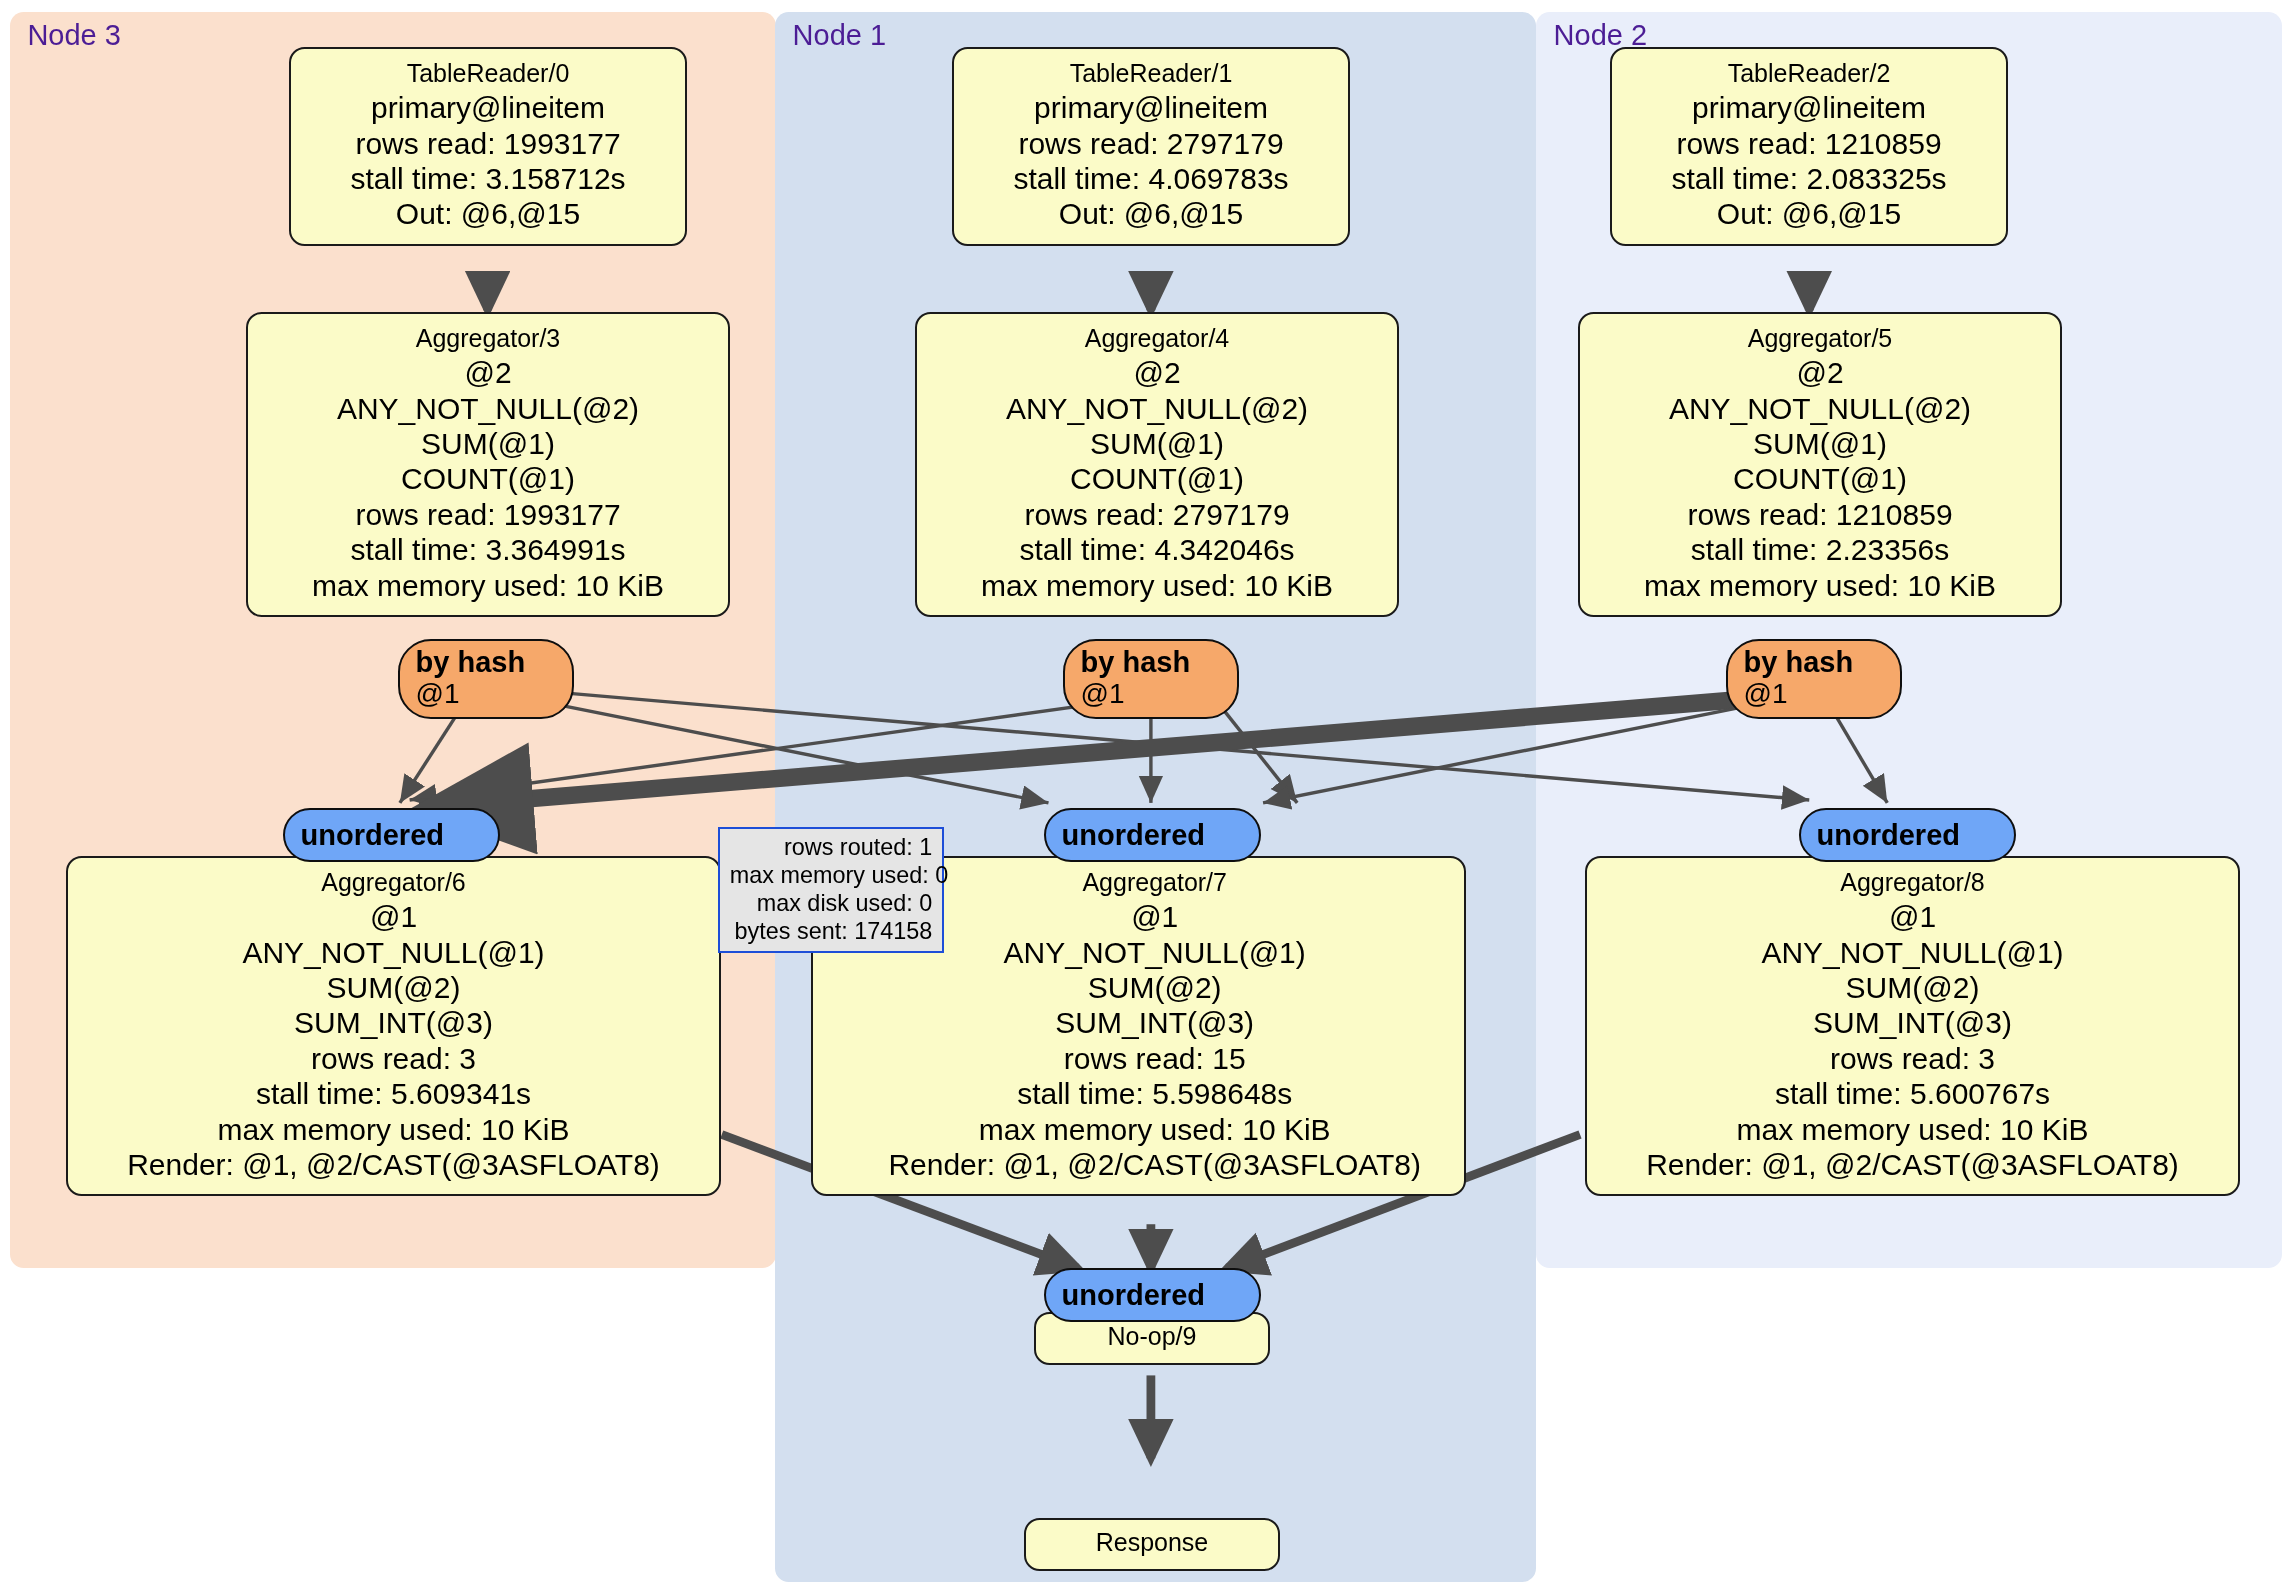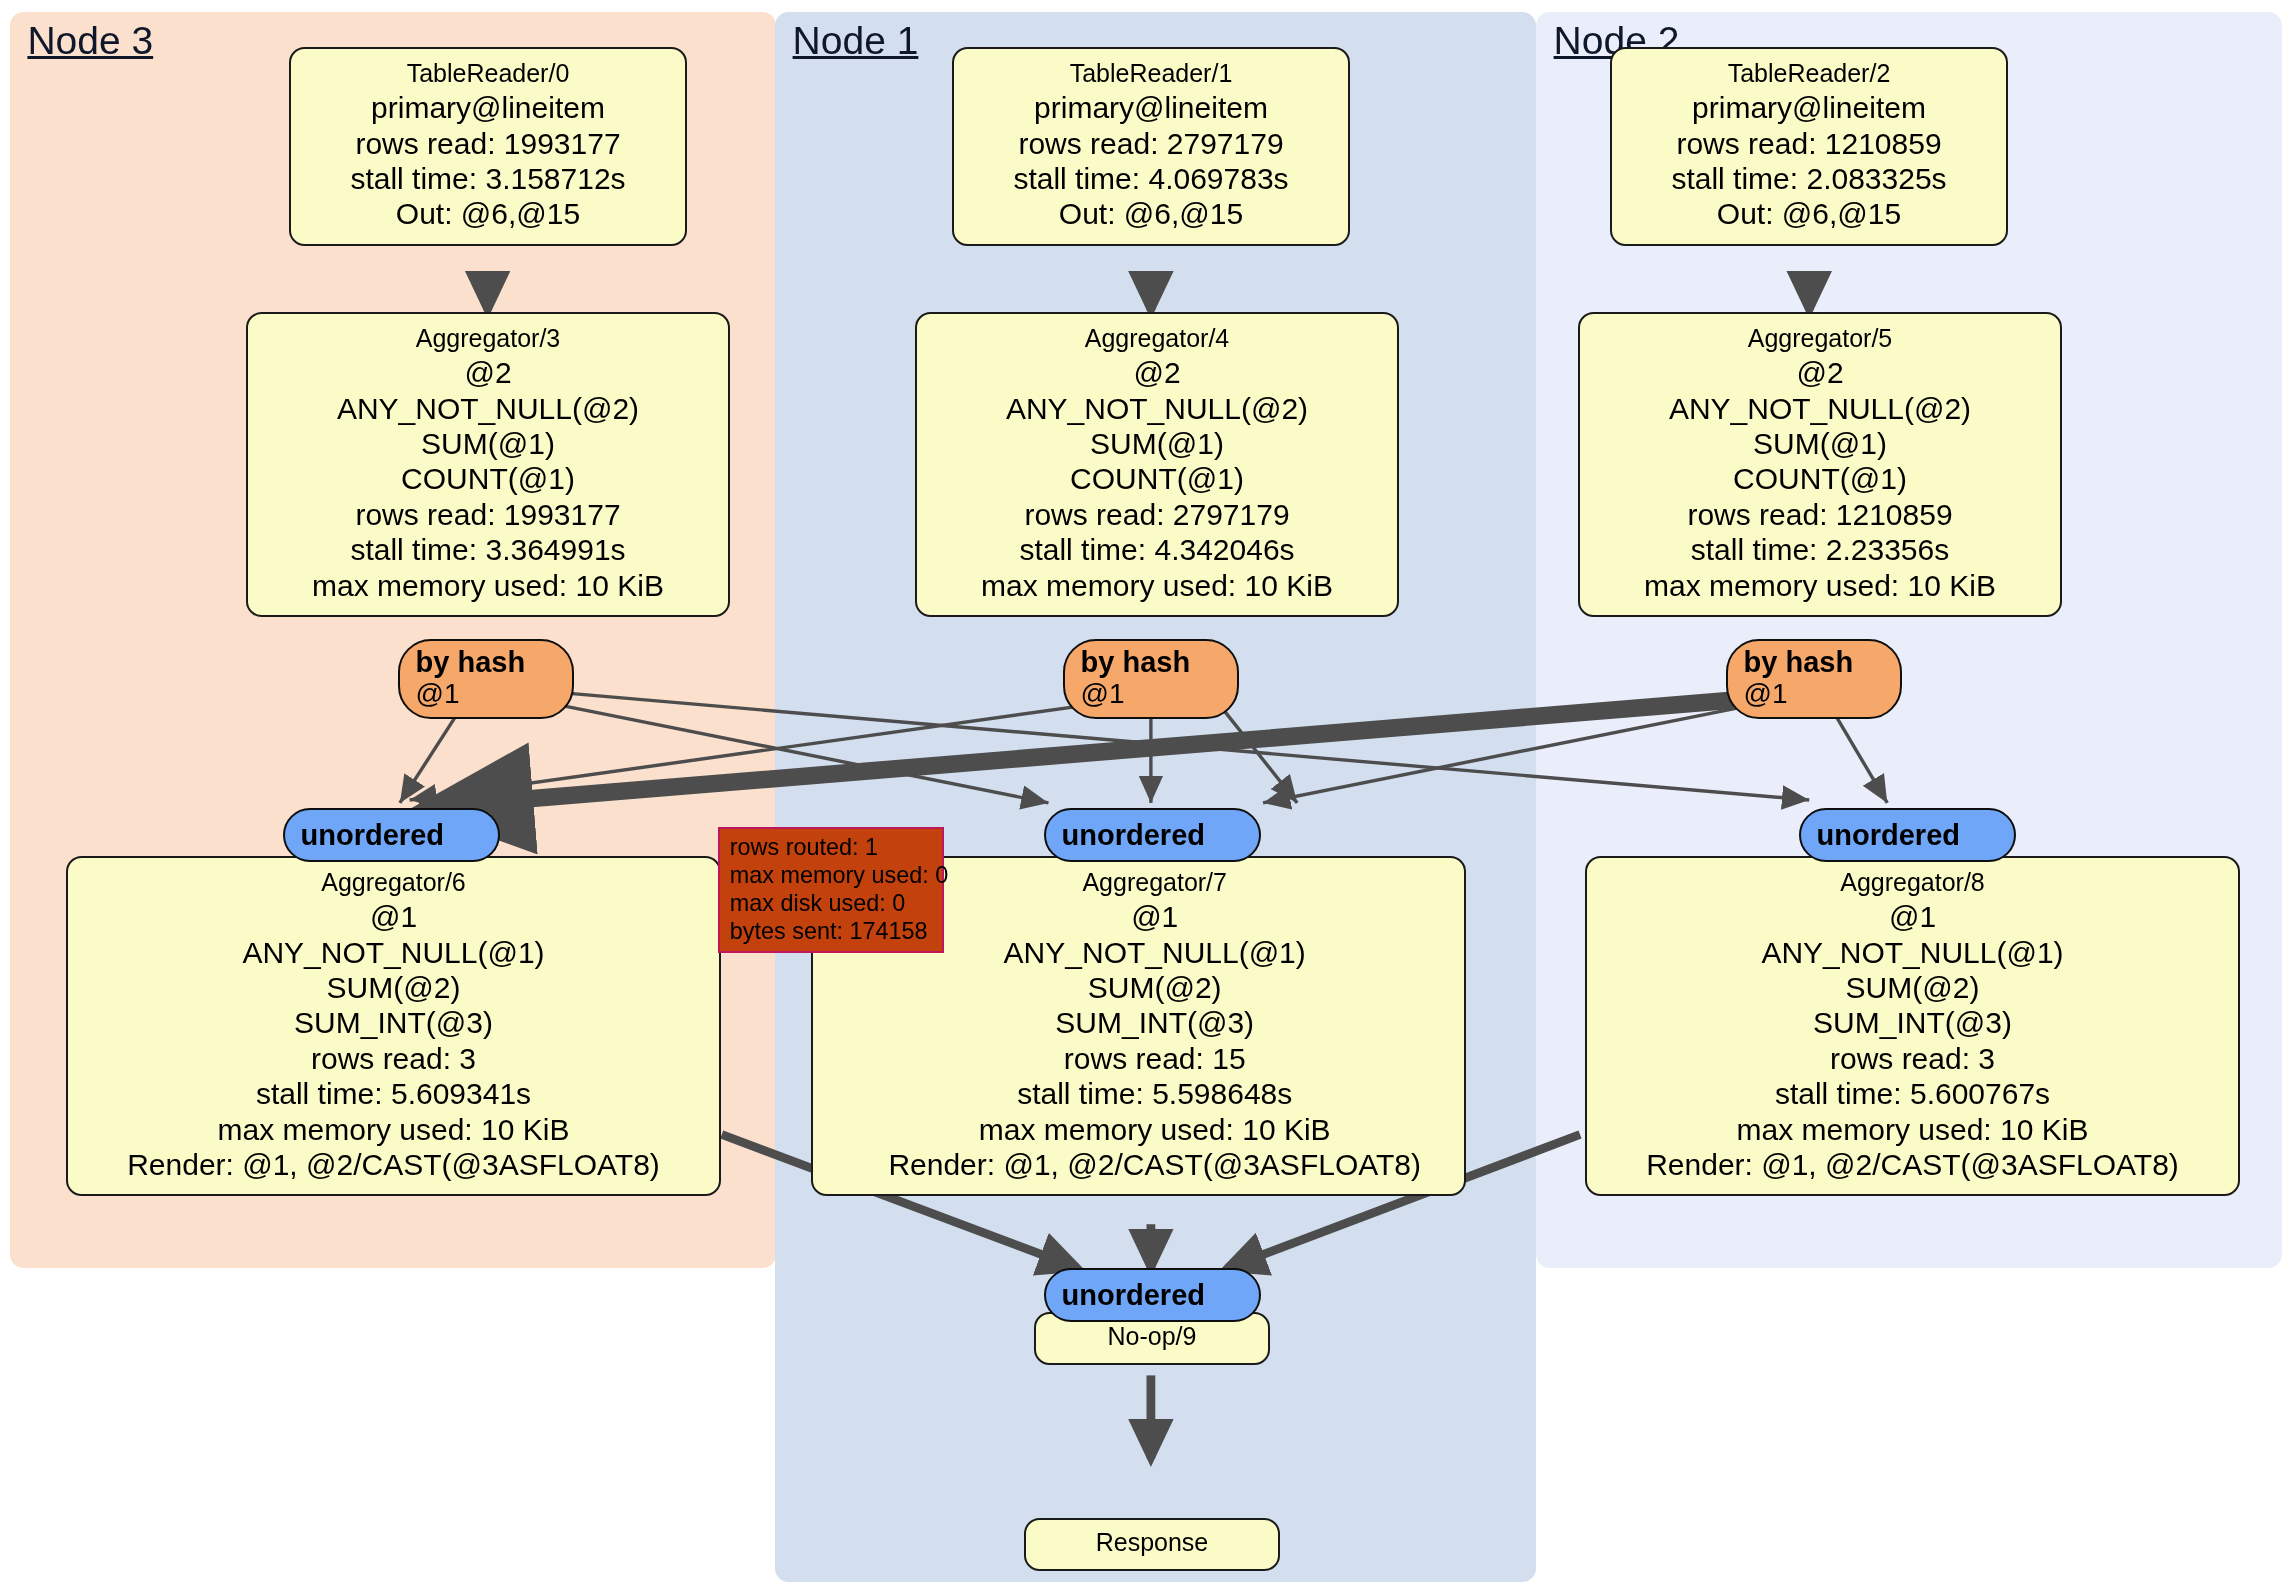--- a/index.html
+++ b/index.html
@@ -22,25 +22,24 @@
   
   .cluster {
     position: absolute;
     border-radius: 13.7px;
     box-sizing: border-box;
   }
   .cluster-label {
     position: absolute;
     left: 17.6px;
     top: 7.8px;
-    font-size: 39px;
-    color: #0f172a;
+    font-size: 29px;
+    color: #4c1d95;
     letter-spacing: 0px;
     white-space: nowrap;
-    text-decoration: underline;
   }
 
   
   .proc {
     position: absolute;
     box-sizing: border-box;
     background: #fbfbc8;
     border: 2.9px solid #1a1a1a;
     border-radius: 15.6px;
     text-align: center;
@@ -89,23 +88,23 @@
   .pill .psub {
     font-size: 28px;
     color: #000;
     white-space: nowrap;
   }
 
   
   .stats-box {
     position: absolute;
     box-sizing: border-box;
-    background: #c2410c;
-    border: 2px solid #be185d;
-    text-align: left;
+    background: #e5e5e5;
+    border: 2px solid #1d4ed8;
+    text-align: right;
     padding: 3.9px 9.8px 5.9px 9.8px;
     z-index: 60;
     line-height: 1.2;
   }
   .stats-box .sline {
     font-size: 23.4px;
     color: #000;
     white-space: nowrap;
   }
 

